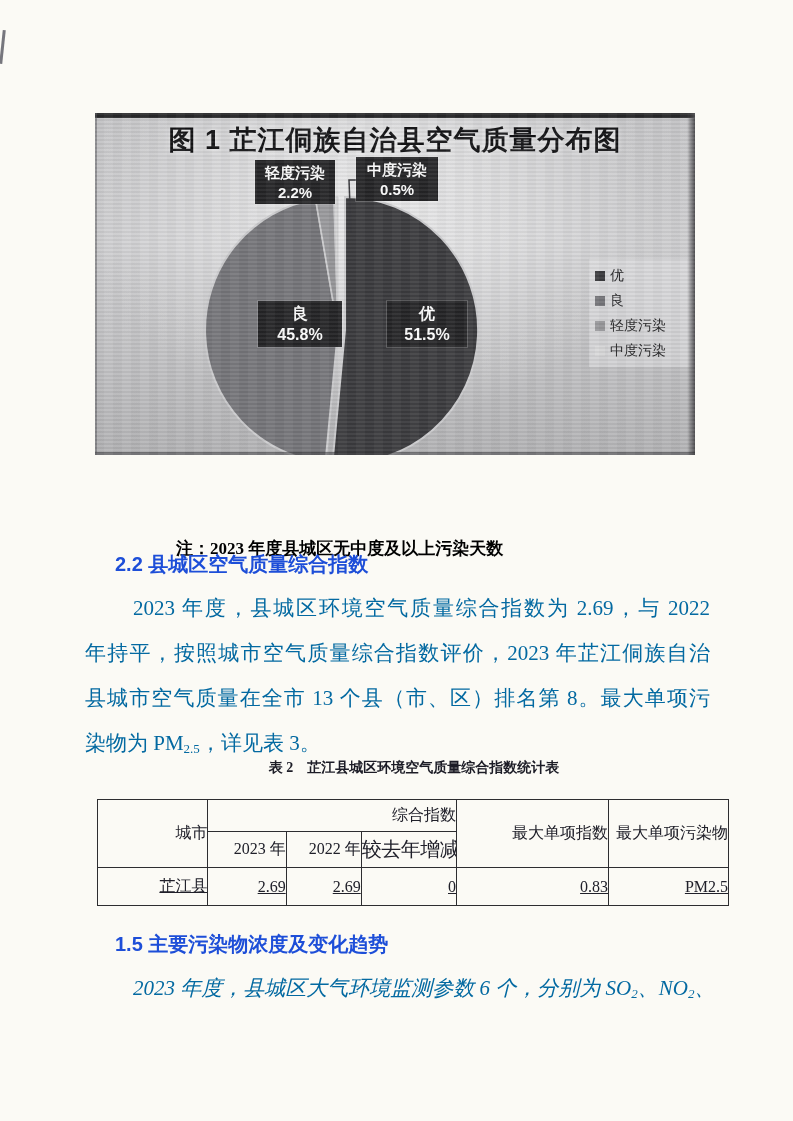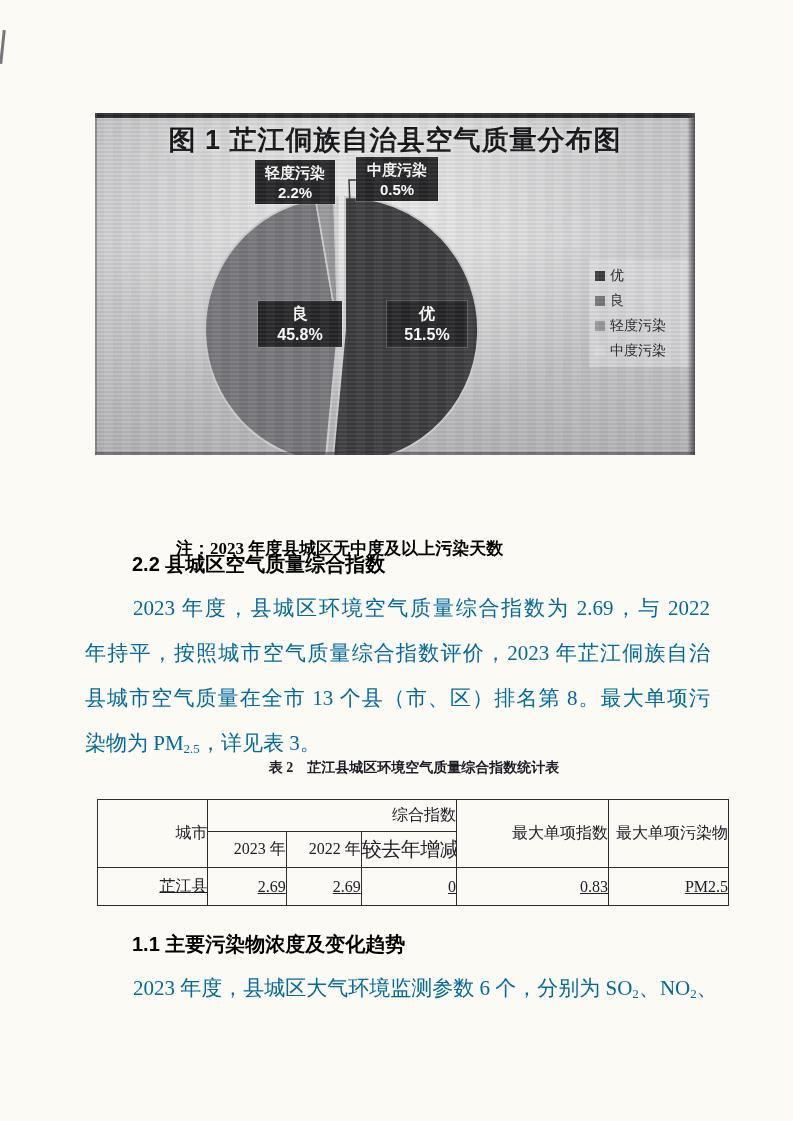--- a/index.html
+++ b/index.html
@@ -64,23 +64,23 @@
     font-family:"Liberation Sans","DejaVu Sans",sans-serif;
     font-size:14px;color:#1e1e20;}
   .legend-swatch{width:10px;height:10px;margin-right:5px;flex:0 0 auto;}
 
   
   .note{
     position:absolute;left:176px;top:489px;
     font-size:17px;font-weight:bold;color:#000000;margin-top:48px;
   }
   .sec-heading{
-    position:absolute;left:132px;
-    font-family:"Liberation Sans","DejaVu Sans",sans-serif;
-    font-weight:bold;font-size:20px;color:#000000;
+    position:absolute;left:115px;
+    font-family:"Liberation Sans","DejaVu Sans",sans-serif;
+    font-weight:bold;font-size:20px;color:#1d4ed8;
   }
   .h22{top:551px;}
   .h23{top:931px;}
 
   .para-line{
     position:absolute;left:85px;width:625px;height:30px;
     font-size:21px;color:#0369a1;
     text-align:justify;text-align-last:justify;
     white-space:nowrap;
   }
@@ -213,17 +213,17 @@
         <td>2.69</td>
         <td>2.69</td>
         <td>0</td>
         <td>0.83</td>
         <td>PM2.5</td>
       </tr>
     </tbody>
       </table>
   </div>
 
-  <div class="sec-heading h23">1.1 主要污染物浓度及变化趋势</div>
-
-  <div class="para-line" style="top:974px;"><span class="indent"></span><span>2023 年度，县城区大气环境监测参数 6 个，分别为 SO</span><sub>2</sub><span>、NO</span><sub>2</sub><span>、</span></div>
+  <div class="sec-heading h23">1.5 主要污染物浓度及变化趋势</div>
+
+  <div class="para-line" style="top:974px;font-style:italic;"><span class="indent"></span><span>2023 年度，县城区大气环境监测参数 6 个，分别为 SO</span><sub>2</sub><span>、NO</span><sub>2</sub><span>、</span></div>
 
 </div>
 
 </body></html>

